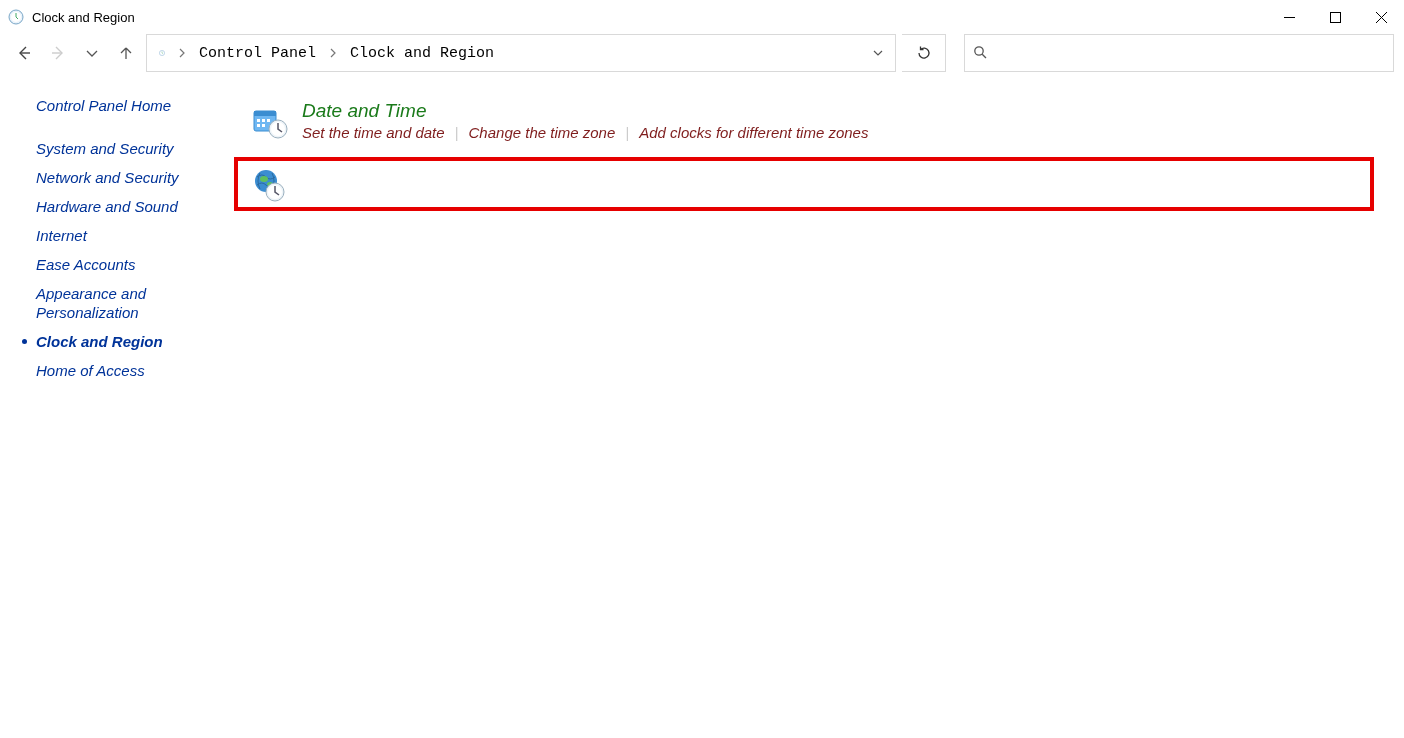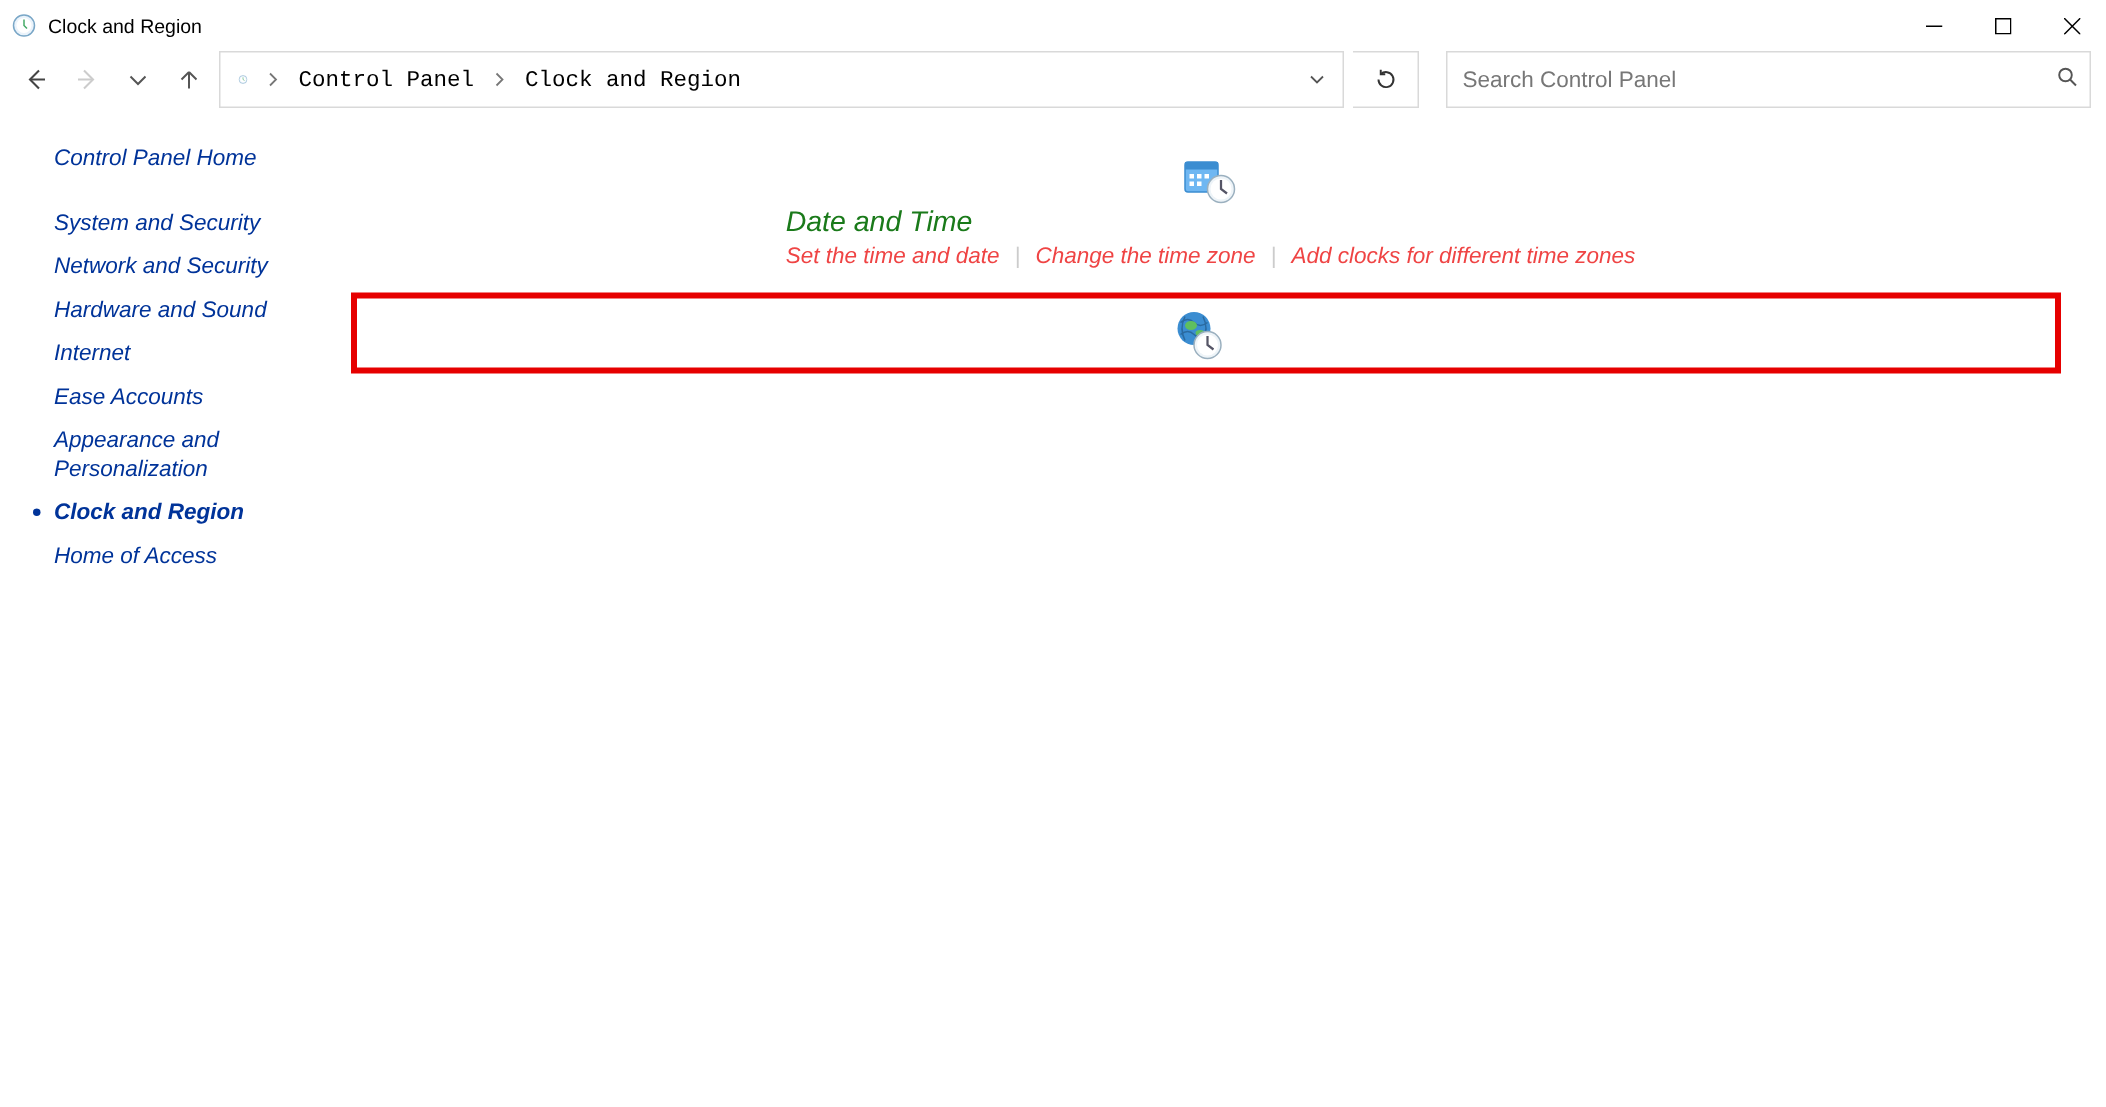--- a/index.html
+++ b/index.html
@@ -131,24 +131,23 @@
     border-radius: 50%;
   }
   .sidebar .sep { height: 14px; }
 
   .main {
     flex:1;
     padding-right: 30px;
   }
   .category {
     display:flex;
-    align-items:center;
+    align-items:flex-end;
     margin-bottom: 12px;
     padding: 4px 0;
-    flex-direction: column;
   }
   .category.highlighted {
     border: 4px solid #e60000;
     padding: 4px 10px 4px 0;
     margin-left: -6px;
   }
   .cat-icon {
     width: 44px;
     display:flex;
     justify-content:center;
@@ -159,21 +158,21 @@
   .cat-body { padding-top: 0; }
   .cat-title {
     color: #1a7a1a;
     font-size: 19px;
     font-weight: 400;
     margin-bottom: 2px;
     cursor: pointer;
   }
   .cat-links { display:flex; flex-wrap:wrap; }
   .cat-links .sublink {
-    color: #ef4444;
+    color: #7f1d1d;
     font-size: 15px;
     cursor: pointer;
   }
   .cat-links .divider {
     color: #ccc;
     padding: 0 10px;
     user-select:none;
   }
 </style>
 </head>
@@ -258,21 +257,20 @@
     </span>
   </div>
   <div class="refresh-cell">
     <svg viewBox="0 0 16 16">
         <path d="M3 8a5 5 0 1 0 1.5-3.5" fill="none" stroke="#333" stroke-width="1.3"></path>
         <path d="M4.5 1.5 L4.5 4.5 L7.5 4.5" fill="none" stroke="#333" stroke-width="1.3"></path>
       </svg>
   </div>
 
   <div class="search-box">
-    <input type="text" placeholder="Search Control Panel" style="">
     <span class="search-icon">
       <svg viewBox="0 0 14 14">
           <circle cx="6" cy="6" r="4.2" fill="none" stroke="#555" stroke-width="1.3"></circle>
           <path d="M9.2 9.2 L13 13" stroke="#555" stroke-width="1.3"></path>
         </svg>
     </span>
   </div>
 </div>
 
 <div class="content">

